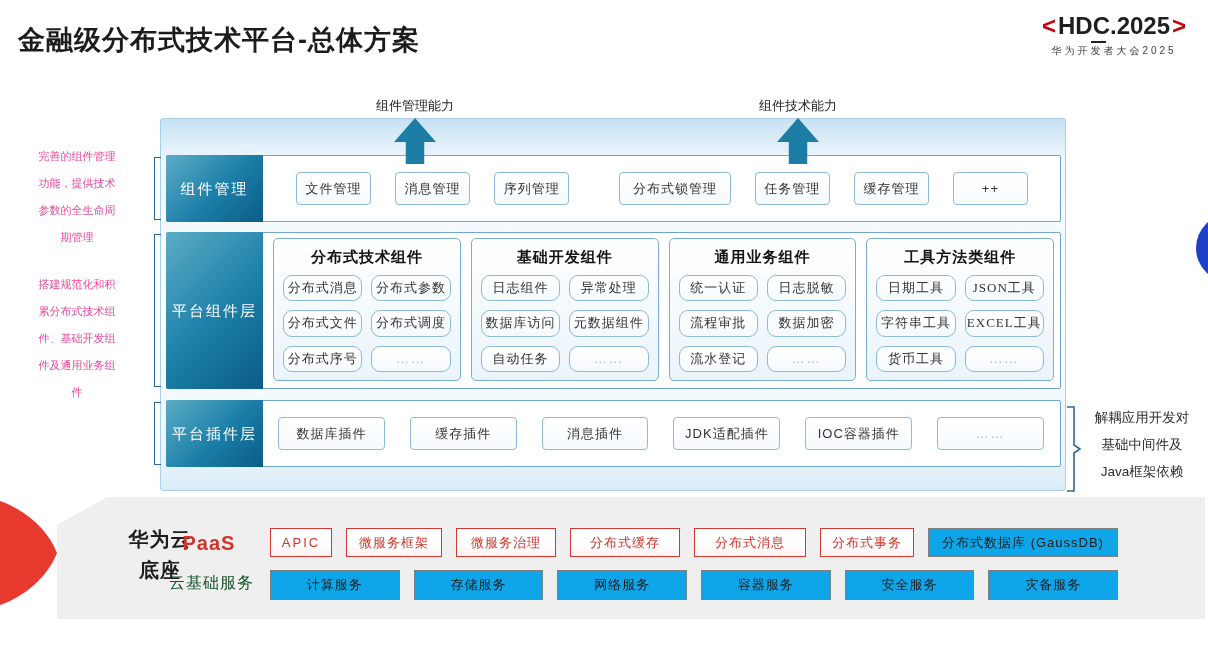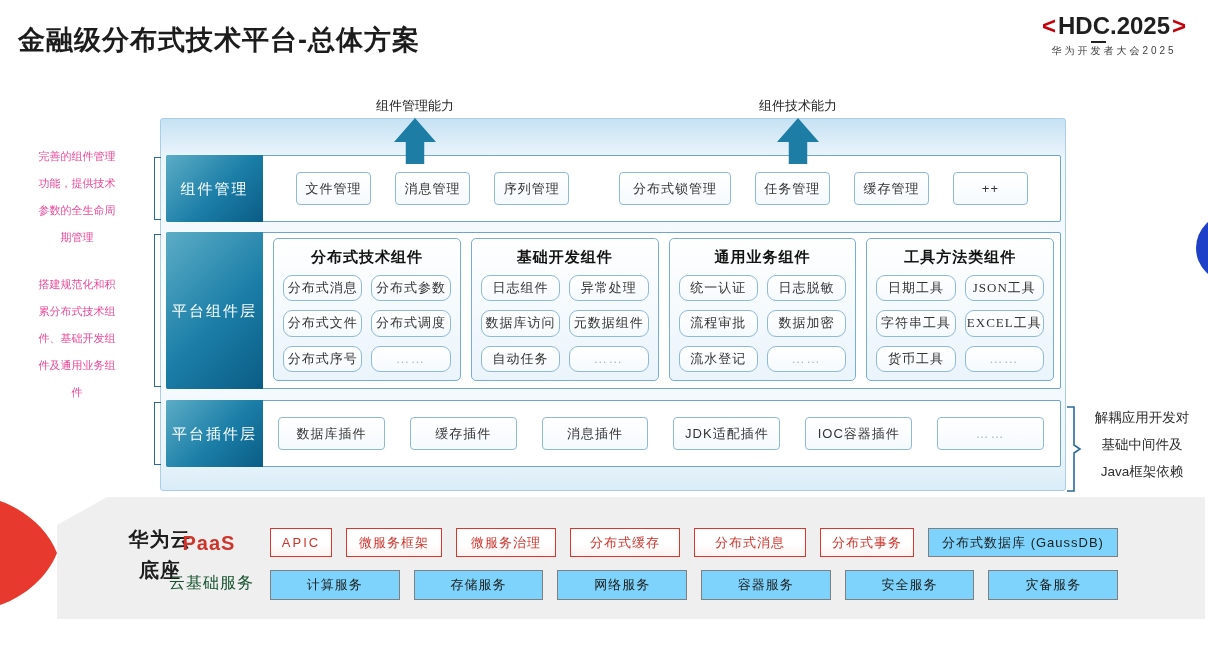--- a/index.html
+++ b/index.html
@@ -83,21 +83,21 @@
     background:#efefef; clip-path:polygon(0 28px,50px 0,100% 0,100% 100%,0 100%); }
   .hw-label { position:absolute; left:70px; top:27px; width:66px; font-size:20px; font-weight:bold;
     color:#1d1d1d; line-height:31px; text-align:center; letter-spacing:1px; }
   .hw-label span { display:block; }
   .paas-label { position:absolute; left:124px; top:35px; width:56px; font-size:20px; font-weight:bold;
     color:#cf342b; letter-spacing:1px; text-align:center; }
   .cloud-label { position:absolute; left:112px; top:76px; width:96px; font-size:16px; color:#14532d;
     letter-spacing:1px; }
   .paas-row { position:absolute; left:213px; top:31px; width:848px; height:29px; display:flex; gap:14px; }
   .cloud-row { position:absolute; left:213px; top:73px; width:848px; height:30px; display:flex; gap:14px; }
-  .fbox { border:1.2px solid #7f7f7f; background:#7dd3fc; color:#1d1d1d;
+  .fbox { border:1.2px solid #7f7f7f; background:#0ea5e9; color:#1d1d1d;
     display:flex; align-items:center; justify-content:center; font-size:13px;
     letter-spacing:1px; white-space:nowrap; }
   .fbox.red { border-color:#d6382e; color:#cf342b;
     background:linear-gradient(180deg,#ffffff 55%,#fdf2f1 100%); }
   .w-apic { width:62px; letter-spacing:2px; }
   .w1 { width:96px; } .w2 { width:100px; } .w3 { width:110px; }
   .w4 { width:112px; } .w5 { width:94px; } .w-db { flex:1; }
   .cloud-row .fbox { flex:1; }
 
   .red-wedge { position:absolute; left:0; top:498px; }

